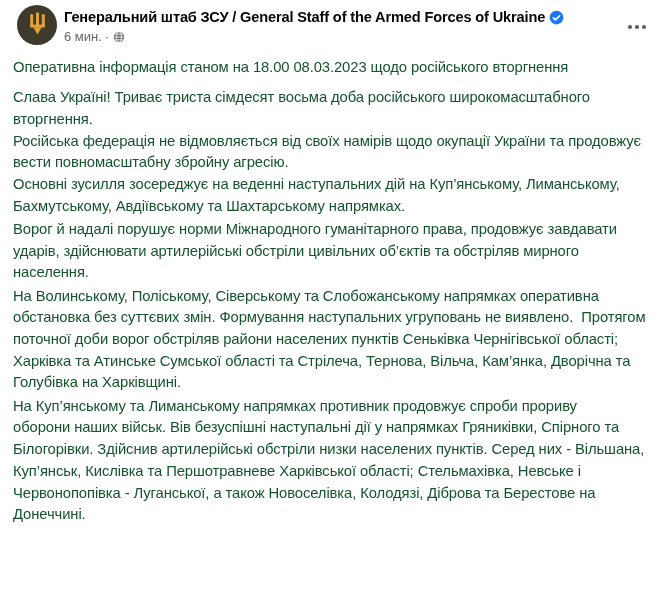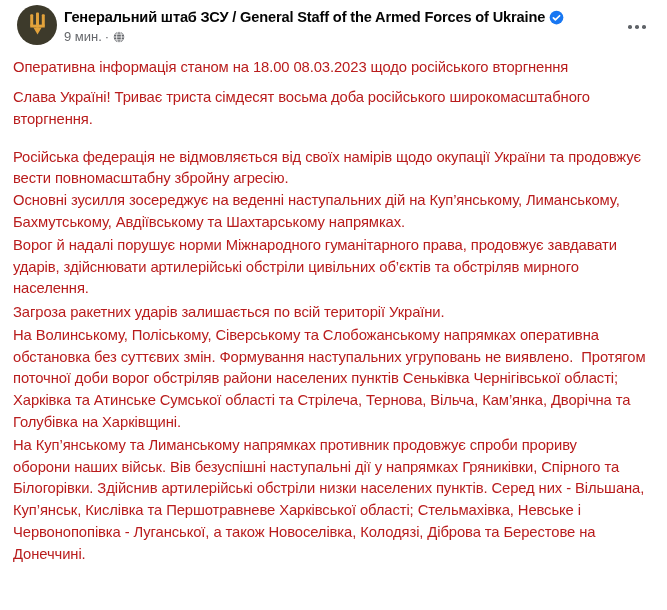--- a/index.html
+++ b/index.html
@@ -89,26 +89,26 @@
   
   .post-body {
     margin-top: 12px;
     padding: 0 10px 0 13px;
     overflow: hidden;
   }
   .para {
     font-size: 14.8px;
     line-height: 21.7px;
     letter-spacing: -0.1px;
-    color: #b91c1c;
+    color: #14532d;
     white-space: pre;      
     margin: 0 0 1.6px 0;
   }
   .para.gap-large { margin-bottom: 8.4px; }
-  .para.gap-none  { margin-bottom: 16px; }
+  .para.gap-none  { margin-bottom: 0; }
 </style>
 </head>
 <body>
 
 <div class="screen">
 
   <div class="post-header">
 
     <div class="avatar">
       <span style="display:inline-flex;">
@@ -128,21 +128,21 @@
       <div class="name-row">
         <span class="page-name">Генеральний штаб ЗСУ / General Staff of the Armed Forces of Ukraine</span>
         <span class="verified">
           <svg width="15" height="15" viewBox="0 0 24 24">
             <circle cx="12" cy="12" r="11" fill="#1877F2"></circle>
             <path d="M7 12.6 l3.2 3.2 L17 9.2" stroke="#ffffff" stroke-width="2.7" fill="none" stroke-linecap="round" stroke-linejoin="round"></path>
           </svg>
         </span>
       </div>
       <div class="meta-row">
-        <span>9 мин.</span>
+        <span>6 мин.</span>
         <span class="meta-sep">·</span>
         <span class="globe">
           <svg width="12" height="12" viewBox="0 0 16 16">
             <circle cx="8" cy="8" r="7" fill="#65676B"></circle>
             <ellipse cx="8" cy="8" rx="3.2" ry="7" fill="none" stroke="#ffffff" stroke-width="1.1"></ellipse>
             <path d="M1 8 h14 M2.2 4.2 h11.6 M2.2 11.8 h11.6" stroke="#ffffff" stroke-width="1.1" fill="none"></path>
           </svg>
         </span>
       </div>
     </div>
@@ -160,21 +160,20 @@
     <div class="para gap-large">Оперативна інформація станом на 18.00 08.03.2023 щодо російського вторгнення</div>
     <div class="para gap-none">Слава Україні! Триває триста сімдесят восьма доба російського широкомасштабного
 вторгнення.</div>
     <div class="para">Російська федерація не відмовляється від своїх намірів щодо окупації України та продовжує
 вести повномасштабну збройну агресію.
 Основні зусилля зосереджує на веденні наступальних дій на Куп’янському, Лиманському,
 Бахмутському, Авдіївському та Шахтарському напрямках.</div>
     <div class="para">Ворог й надалі порушує норми Міжнародного гуманітарного права, продовжує завдавати
 ударів, здійснювати артилерійські обстріли цивільних об’єктів та обстріляв мирного
 населення.</div>
-    <div class="para">Загроза ракетних ударів залишається по всій території України.</div>
     <div class="para">На Волинському, Поліському, Сіверському та Слобожанському напрямках оперативна
 обстановка без суттєвих змін. Формування наступальних угруповань не виявлено.  Протягом
 поточної доби ворог обстріляв райони населених пунктів Сеньківка Чернігівської області;
 Харківка та Атинське Сумської області та Стрілеча, Тернова, Вільча, Кам’янка, Дворічна та
 Голубівка на Харківщині.</div>
     <div class="para">На Куп’янському та Лиманському напрямках противник продовжує спроби прориву
 оборони наших військ. Вів безуспішні наступальні дії у напрямках Гряниківки, Спірного та
 Білогорівки. Здійснив артилерійські обстріли низки населених пунктів. Серед них - Вільшана,
 Куп’янськ, Кислівка та Першотравневе Харківської області; Стельмахівка, Невське і
 Червонопопівка - Луганської, а також Новоселівка, Колодязі, Діброва та Берестове на

